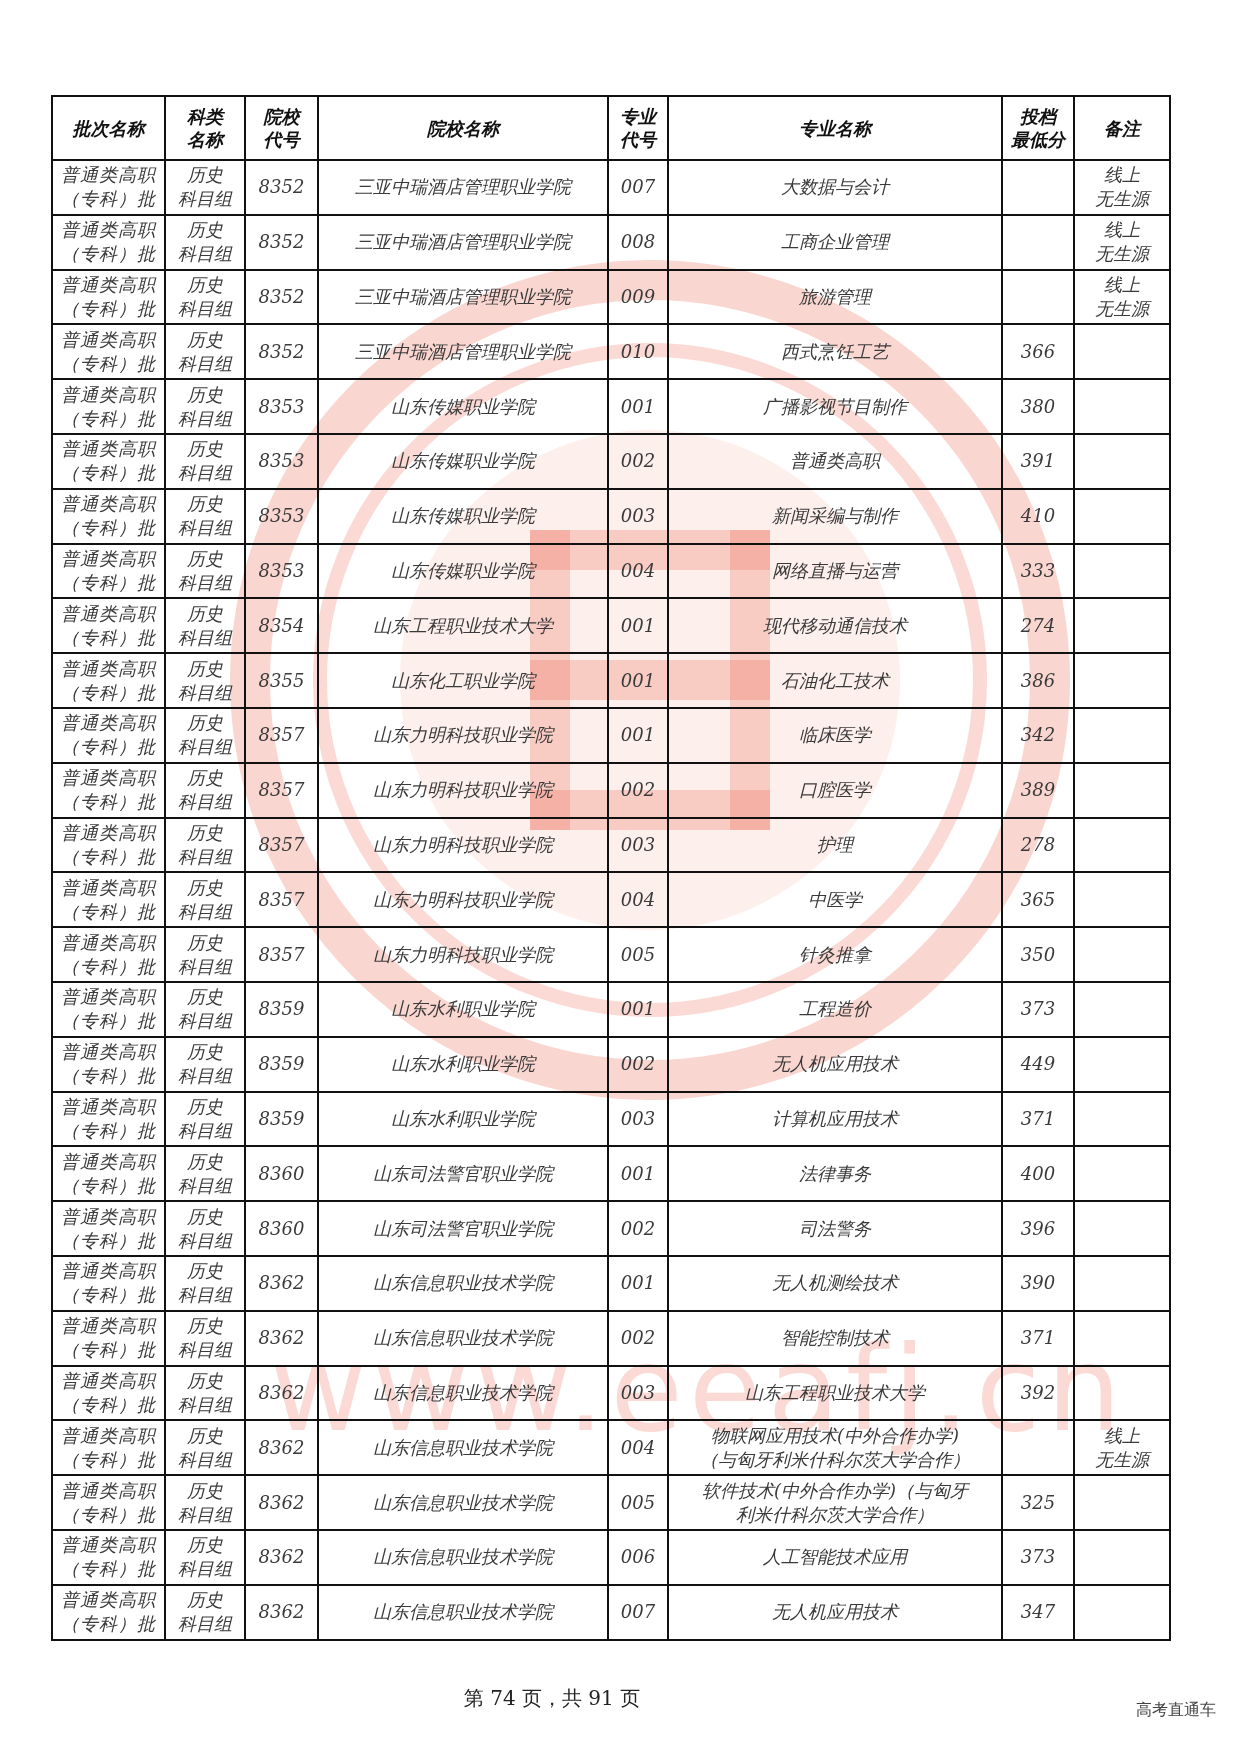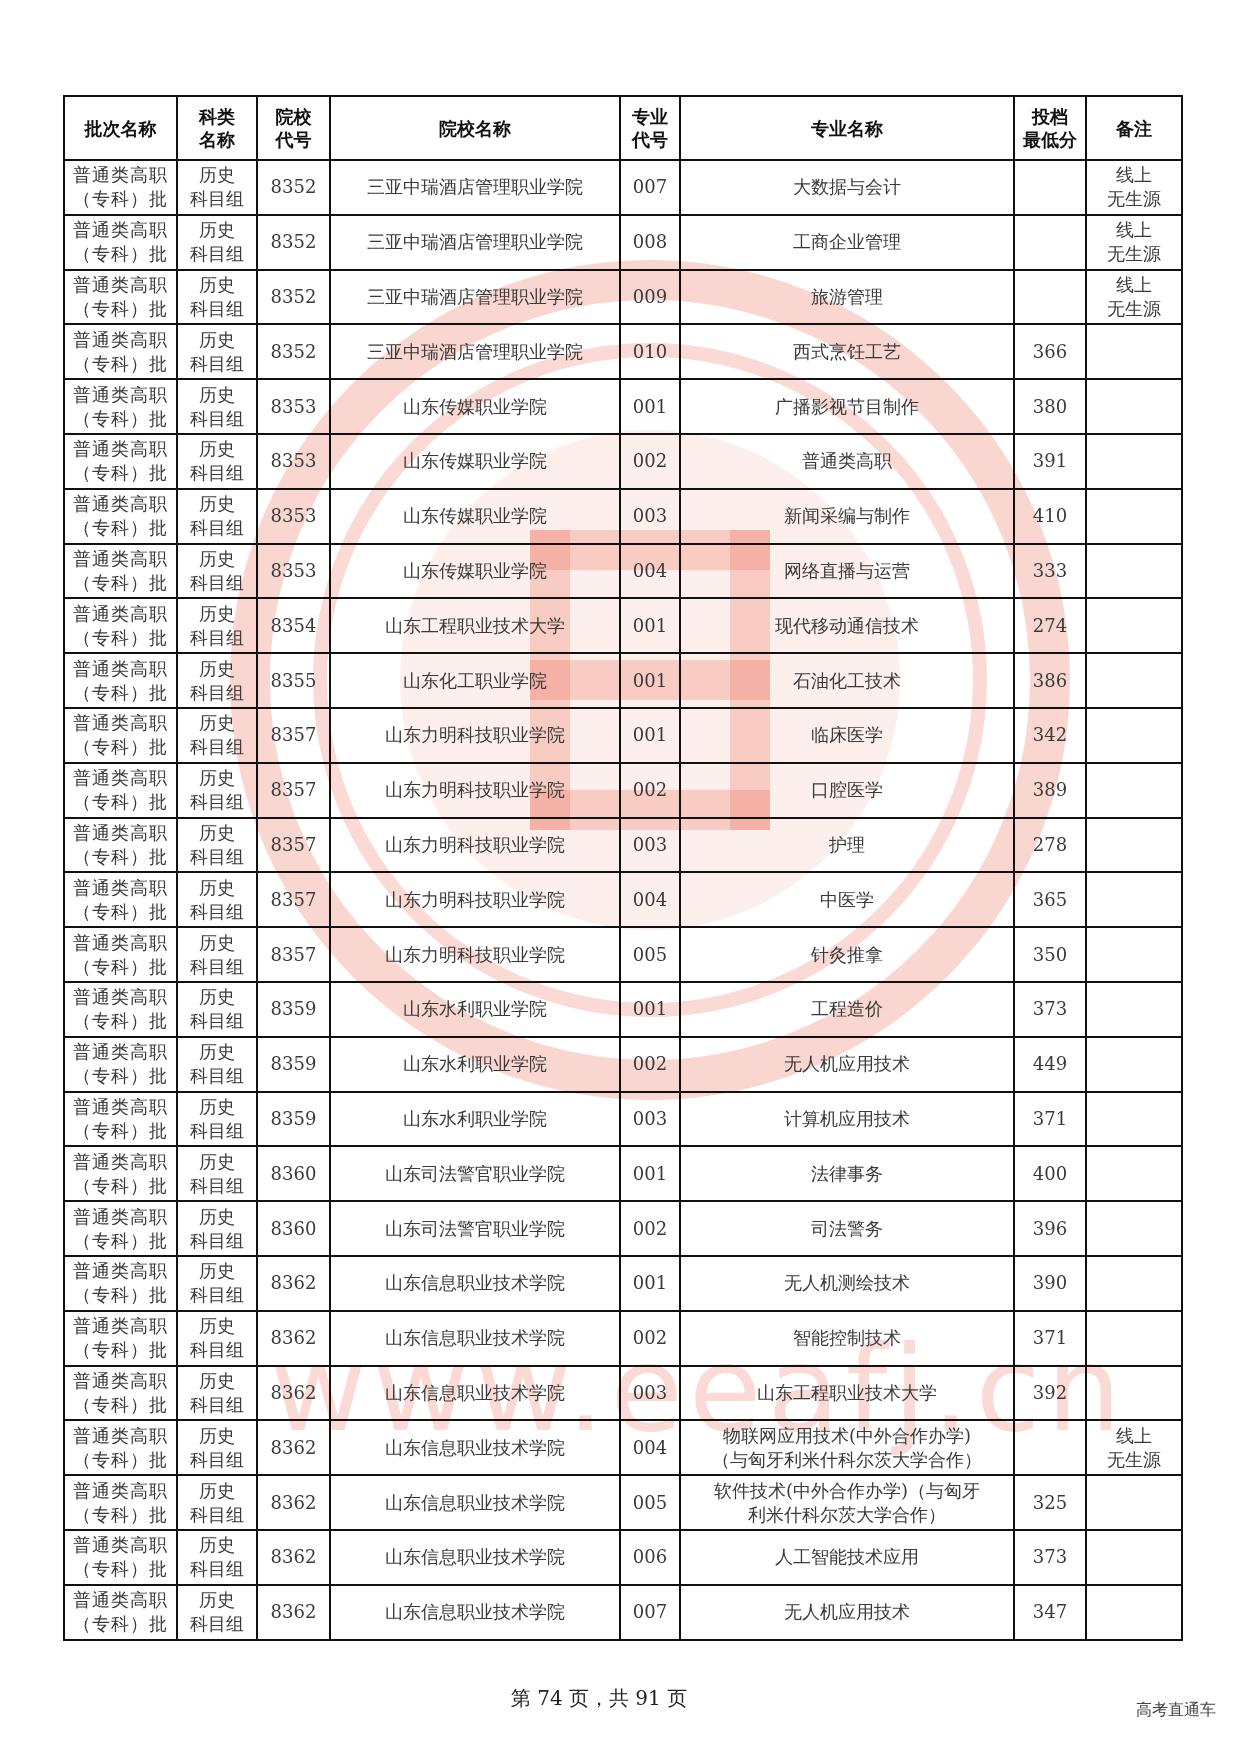--- a/index.html
+++ b/index.html
@@ -12,39 +12,40 @@
   .watermark {
     position: absolute; left: 230px; top: 260px; width: 840px; height: 840px;
     pointer-events: none; z-index: 0;
   }
   .wm-url {
     position: absolute; left: 270px; top: 1320px; font-family: "DejaVu Sans", sans-serif;
     font-size: 118px; color: rgba(240,120,100,0.28); letter-spacing: 6px; z-index: 0;
     pointer-events: none;
   }
   table.grid {
-    position: absolute; left: 63px; top: 95px; width: 1118px;
+    position: absolute; left: 51px; top: 95px; width: 1118px;
     border-collapse: collapse; table-layout: fixed; z-index: 1;
     border: 2.5px solid #111;
+    font-style: italic;
   }
   table.grid th, table.grid td {
     border: 2px solid #111; padding: 0; text-align: center; vertical-align: middle;
     font-size: 18px; line-height: 24px; background: transparent;
   }
   table.grid th {
     height: 62px; font-family: "DejaVu Sans", "Liberation Sans", sans-serif; font-weight: bold;
     font-size: 18px; line-height: 23px; color: #111;
   }
   table.grid td { height: 52.8px; color: #3a3a3a; }
   td.left { text-align: left; padding-left: 6px; }
   td.batch { letter-spacing: 1px; font-size: 18px; line-height: 24px; }
   td.major2 { font-size: 18px; line-height: 24px; text-align: left; padding-left: 6px; }
   .footer {
     position: absolute; left: 0; width: 1104px; top: 1685px; text-align: center;
-    font-size: 20px; color: #222; z-index: 1; margin-left: 47px;
+    font-size: 20px; color: #222; z-index: 1;
   }
   .brand {
     position: absolute; right: 24px; top: 1700px; font-family: "DejaVu Sans", sans-serif;
     font-size: 16px; color: #444; z-index: 1;
   }
 </style>
 </head>
 <body>
 
 <svg class="watermark" viewBox="0 0 840 840">

